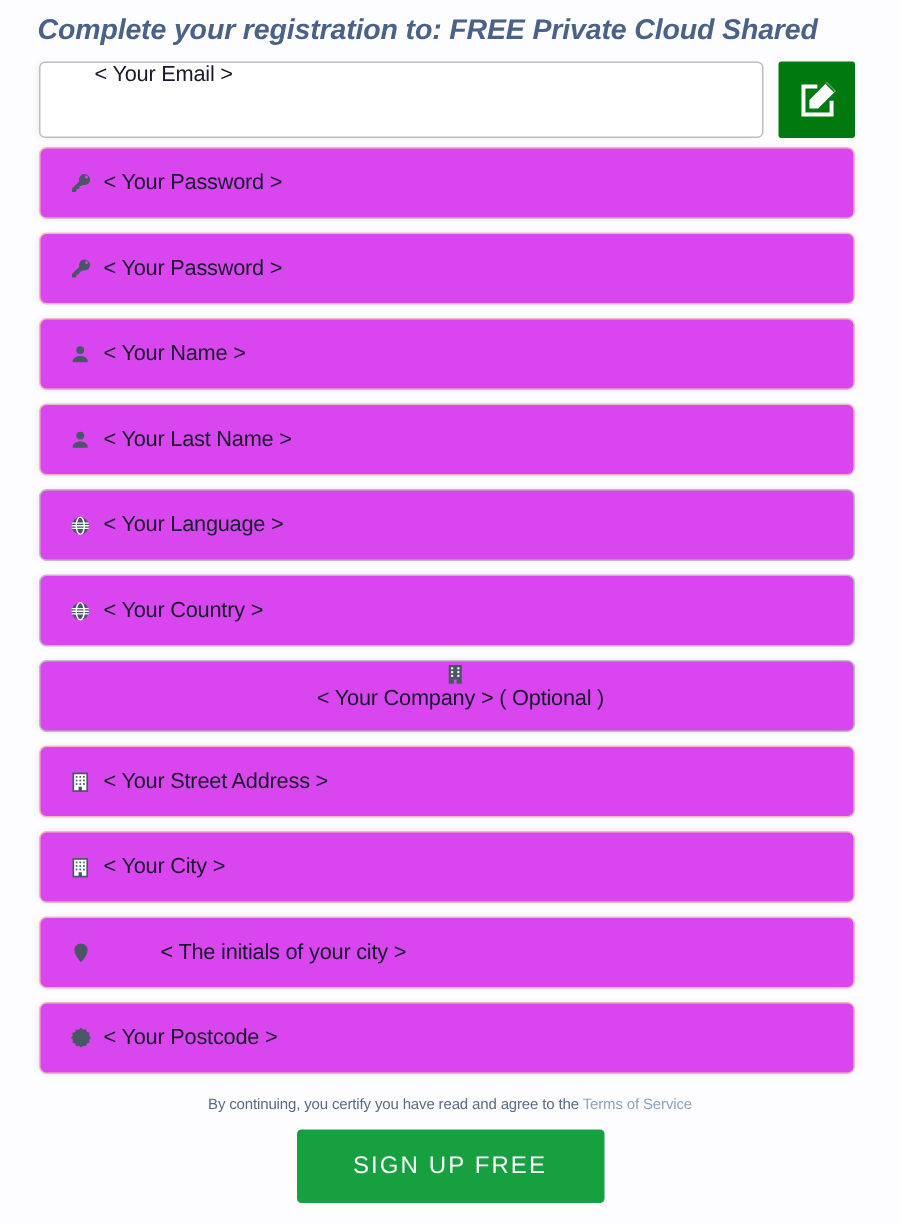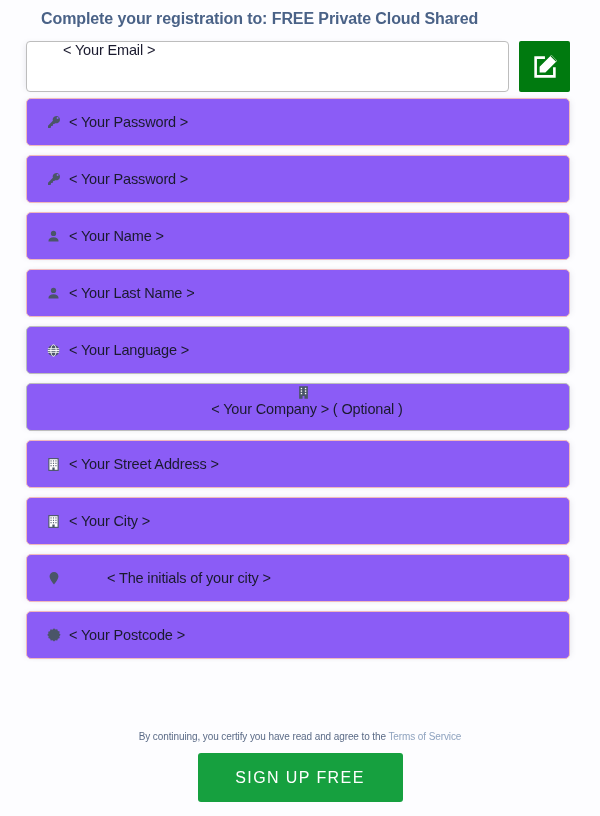--- a/index.html
+++ b/index.html
@@ -16,27 +16,28 @@
     position: relative;
     width: 600px;
     height: 816px;
     background: #fdfdff;
     padding: 0;
   }
 
   
   .form-title {
     position: absolute;
-    left: 41px;
+    left: 25px;
     top: 10px;
-    font-size: 16px;
+    font-size: 19px;
     font-weight: bold;
     color: #4a6287;
     letter-spacing: -0.1px;
     white-space: nowrap;
+    font-style: italic;
   }
   .form-title .lead { font-weight: bold; }
   .form-title .strong { font-weight: bold; }
 
   
   .fields {
     position: absolute;
     left: 0;
     top: 41px;
     width: 600px;
@@ -44,21 +45,21 @@
 
   .field-row {
     position: relative;
     height: 57px;
     padding: 0 30px 0 26px;
   }
 
   .field-box {
     position: relative;
     height: 48px;
-    background: #8b5cf6;
+    background: #d946ef;
     border: 1px solid #f1b9bd;
     border-radius: 5px;
     display: flex;
     align-items: center;
     padding-left: 18px;
     box-shadow: -3px 0 6px -3px rgba(90,90,120,0.16),
                  3px 0 6px -3px rgba(90,90,120,0.16);
   }
   .field-box.neutral { border-color: #bdbdbd; }
 
@@ -233,20 +234,32 @@
           <svg width="15" height="15" viewBox="0 0 24 24" fill="none" stroke="#4a5568" stroke-width="1.8">
             <circle cx="12" cy="12" r="9.2" fill="#4a5568" stroke="none"></circle>
             <ellipse cx="12" cy="12" rx="4.3" ry="9.2" fill="none" stroke="#ffffff" stroke-width="1.5"></ellipse>
             <path d="M3 9.2h18M3 14.8h18M2.8 12h18.4" stroke="#ffffff" stroke-width="1.5"></path>
           </svg>
         </span>
         <span class="field-placeholder">&lt; Your Language &gt;</span>
       </div>
     </div>
 
+    <div class="field-row">
+      <div class="field-box neutral" style="border-color: rgb(189, 189, 189);">
+        <span class="field-icon">
+          <svg width="15" height="15" viewBox="0 0 24 24" fill="none" stroke="#4a5568" stroke-width="1.8">
+            <circle cx="12" cy="12" r="9.2" fill="#4a5568" stroke="none"></circle>
+            <ellipse cx="12" cy="12" rx="4.3" ry="9.2" fill="none" stroke="#ffffff" stroke-width="1.5"></ellipse>
+            <path d="M3 9.2h18M3 14.8h18M2.8 12h18.4" stroke="#ffffff" stroke-width="1.5"></path>
+          </svg>
+        </span>
+        <span class="field-placeholder">&lt; Your Country &gt;</span>
+      </div>
+    </div>
 
     <div class="field-row">
       <div class="field-box neutral" style="border-color: rgb(189, 189, 189); flex-direction: column;">
         <span class="field-icon">
           <svg width="15" height="15" viewBox="0 0 24 24" fill="#4a5568">
             <path d="M5 2h14v20h-5.5v-4.4h-3V22H5z"></path>
             <g fill="#ffffff">
               <rect x="7.6" y="4.6" width="2.2" height="2.2"></rect>
               <rect x="14.2" y="4.6" width="2.2" height="2.2"></rect>
               <rect x="7.6" y="8.6" width="2.2" height="2.2"></rect>

